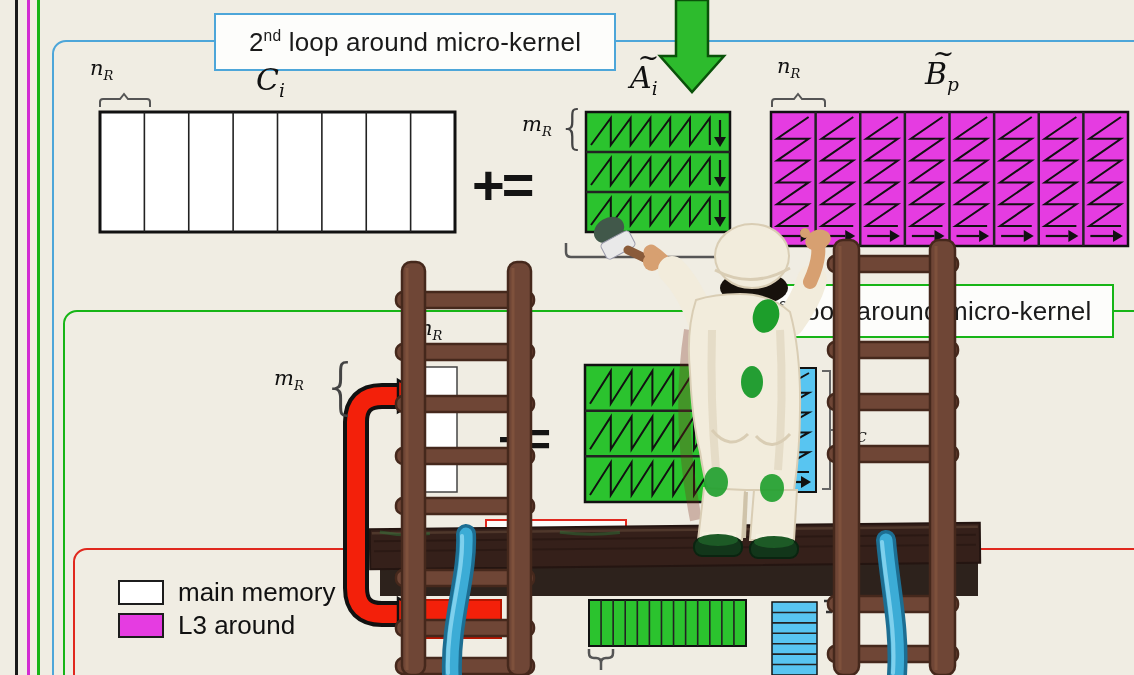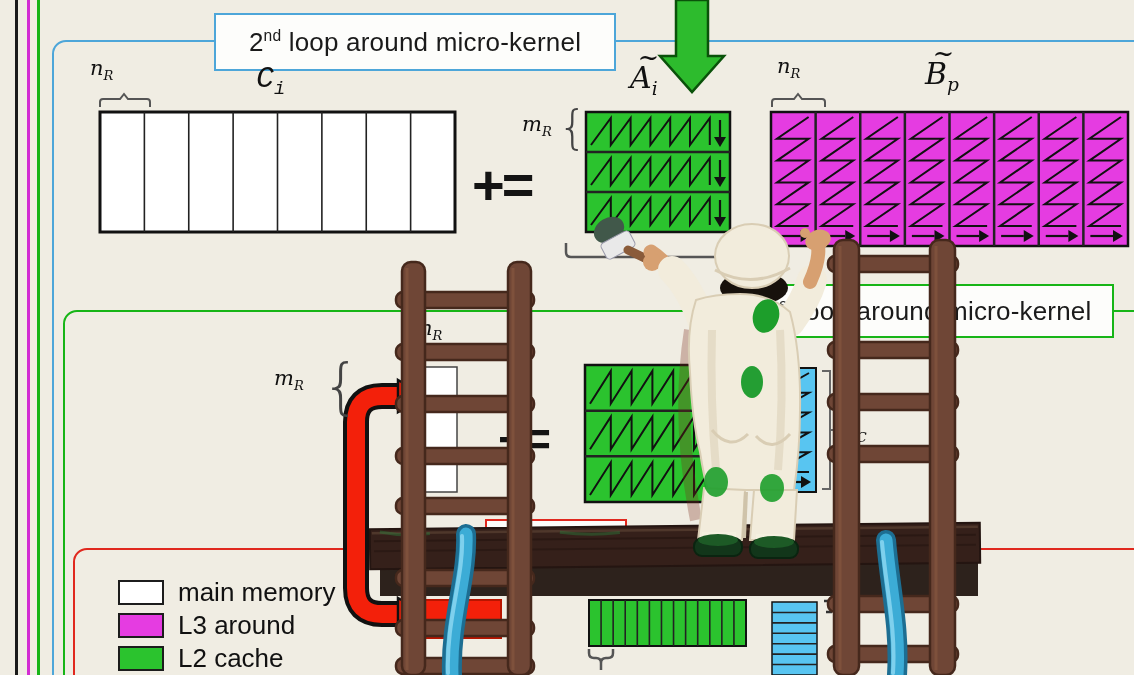--- a/index.html
+++ b/index.html
@@ -177,21 +177,21 @@
           <line x1="772" y1="633.2857142857143" x2="817" y2="633.2857142857143" stroke="#222" stroke-width="1.6"></line>
           <line x1="772" y1="643.7142857142857" x2="817" y2="643.7142857142857" stroke="#222" stroke-width="1.6"></line>
           <line x1="772" y1="654.1428571428571" x2="817" y2="654.1428571428571" stroke="#222" stroke-width="1.6"></line>
           <line x1="772" y1="664.5714285714286" x2="817" y2="664.5714285714286" stroke="#222" stroke-width="1.6"></line>
         </g>
       </svg>
     </div>
 
   <span class="mlab" style="left:90px;top:56px;">
     <span>n</span><sub>R</sub></span>
-  <span class="mlab big" style="left:256px;top:62px;font-family:Liberation Mono, monospace;">
+  <span class="mlab big" style="left:256px;top:62px;">
     <span>C</span><sub>i</sub></span>
   <span class="mlab" style="left:522px;top:112px;">
     <span>m</span><sub>R</sub></span>
   <span class="braceGlyph" style="left:558px;top:104px;font-size:46px;">{</span>
   <span class="mlab big" style="left:630px;top:60px;">
     <span class="mt"><span class="tld">~</span><span>A</span></span><sub>i</sub></span>
   <span class="mlab" style="left:777px;top:54px;">
     <span>n</span><sub>R</sub></span>
   <span class="mlab big" style="left:925px;top:56px;">
     <span class="mt"><span class="tld">~</span><span>B</span></span><sub>p</sub></span>
@@ -207,24 +207,20 @@
     <span>k</span><sub>C</sub></span>
 
   <div id="legend">
       <div class="legrow">
         <span class="legsw" style="background: rgb(255, 255, 255);"></span>
         <span class="leglab">main memory</span>
       </div>
       <div class="legrow">
         <span class="legsw" style="background: rgb(229, 60, 225);"></span>
         <span class="leglab">L3 around</span>
-      </div>
-      <div class="legrow">
-        <span class="legsw" style="background: rgb(43, 195, 46);"></span>
-        <span class="leglab">L2 cache</span>
       </div>
     </div>
 
   <svg class="lay" width="1134" height="675" style="z-index:10;">
 
     <rect x="380" y="552" width="598" height="44" fill="#1c100b" opacity="0.92"></rect>
 
     <g transform="rotate(-0.6 675 546)">
       <rect x="370" y="526" width="610" height="40" fill="#35201a" stroke="#241511" stroke-width="2"></rect>
       <line x1="372" y1="530" x2="978" y2="530" stroke="#5a4233" stroke-width="2.5" opacity="0.7"></line>

